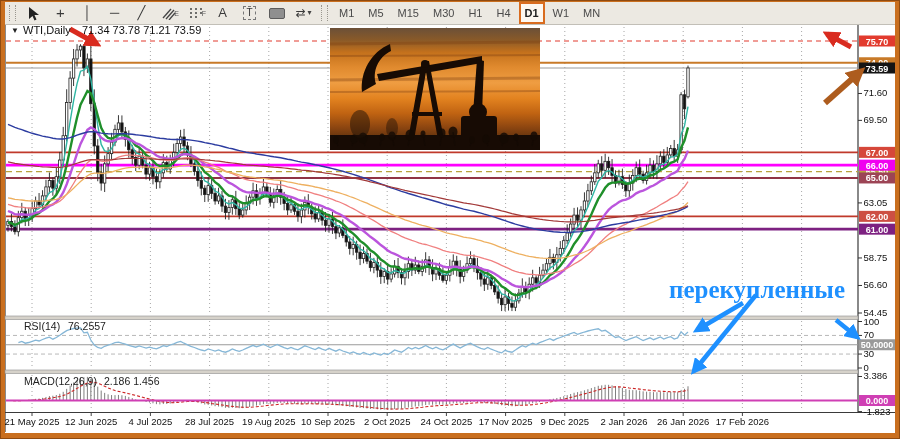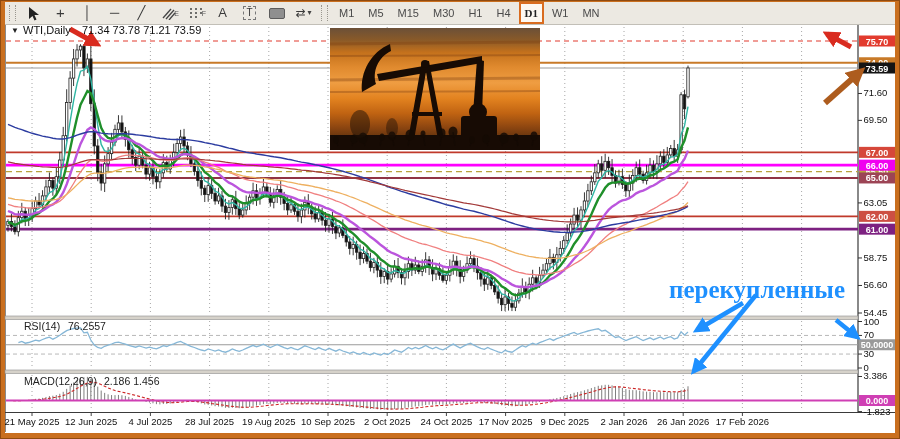--- a/index.html
+++ b/index.html
@@ -9,21 +9,21 @@
            display:flex;align-items:center;z-index:2;border-bottom:1px solid #c2bfb7;}
   .group{display:flex;align-items:center;height:22px;}
   .handle{width:5px;height:16px;border-left:1px dotted #9a978f;border-right:1px dotted #9a978f;margin:0 4px;}
   .tool{min-width:23px;height:18px;display:flex;align-items:center;justify-content:center;
         color:#3a3a3a;font-size:13px;line-height:18px;position:relative;margin:0 1px;border:1px solid transparent;}
   .tool .sub{position:absolute;right:1px;bottom:-1px;font-size:7px;color:#555;}
   .tbox{border:1px dashed #777;padding:0 2px;font-size:10px;line-height:12px;}
   .rectglyph{width:14px;height:9px;background:#8f8f8f;border:1px solid #5c5c5c;border-radius:2px;}
   .caret{font-size:8px;margin-left:2px;color:#444;}
   .tf{padding:0 5px;height:18px;display:flex;align-items:center;font-size:11px;color:#4a4a4a;margin:0 1px;border:1px solid transparent;}
-  .tf.active{border:2px solid #d96c1f;background:#fdf8f1;color:#222;font-weight:bold;padding:0 4px;font-family:Liberation Serif, serif;}
+  .tf.active{border:2px solid #d96c1f;background:#fdf8f1;color:#222;font-weight:bold;padding:0 4px;}
   svg text{font-family:"Liberation Sans",sans-serif;}
   .annot{font-family:"Liberation Serif",serif;font-weight:bold;font-size:25px;}
   .t11{font-size:11px;fill:#111;}
   .t8{font-size:8px;fill:#222;}
   .ilabel{font-size:10.5px;fill:#222;}
 </style>
 </head>
 <body>
 
 <div class="stage">

